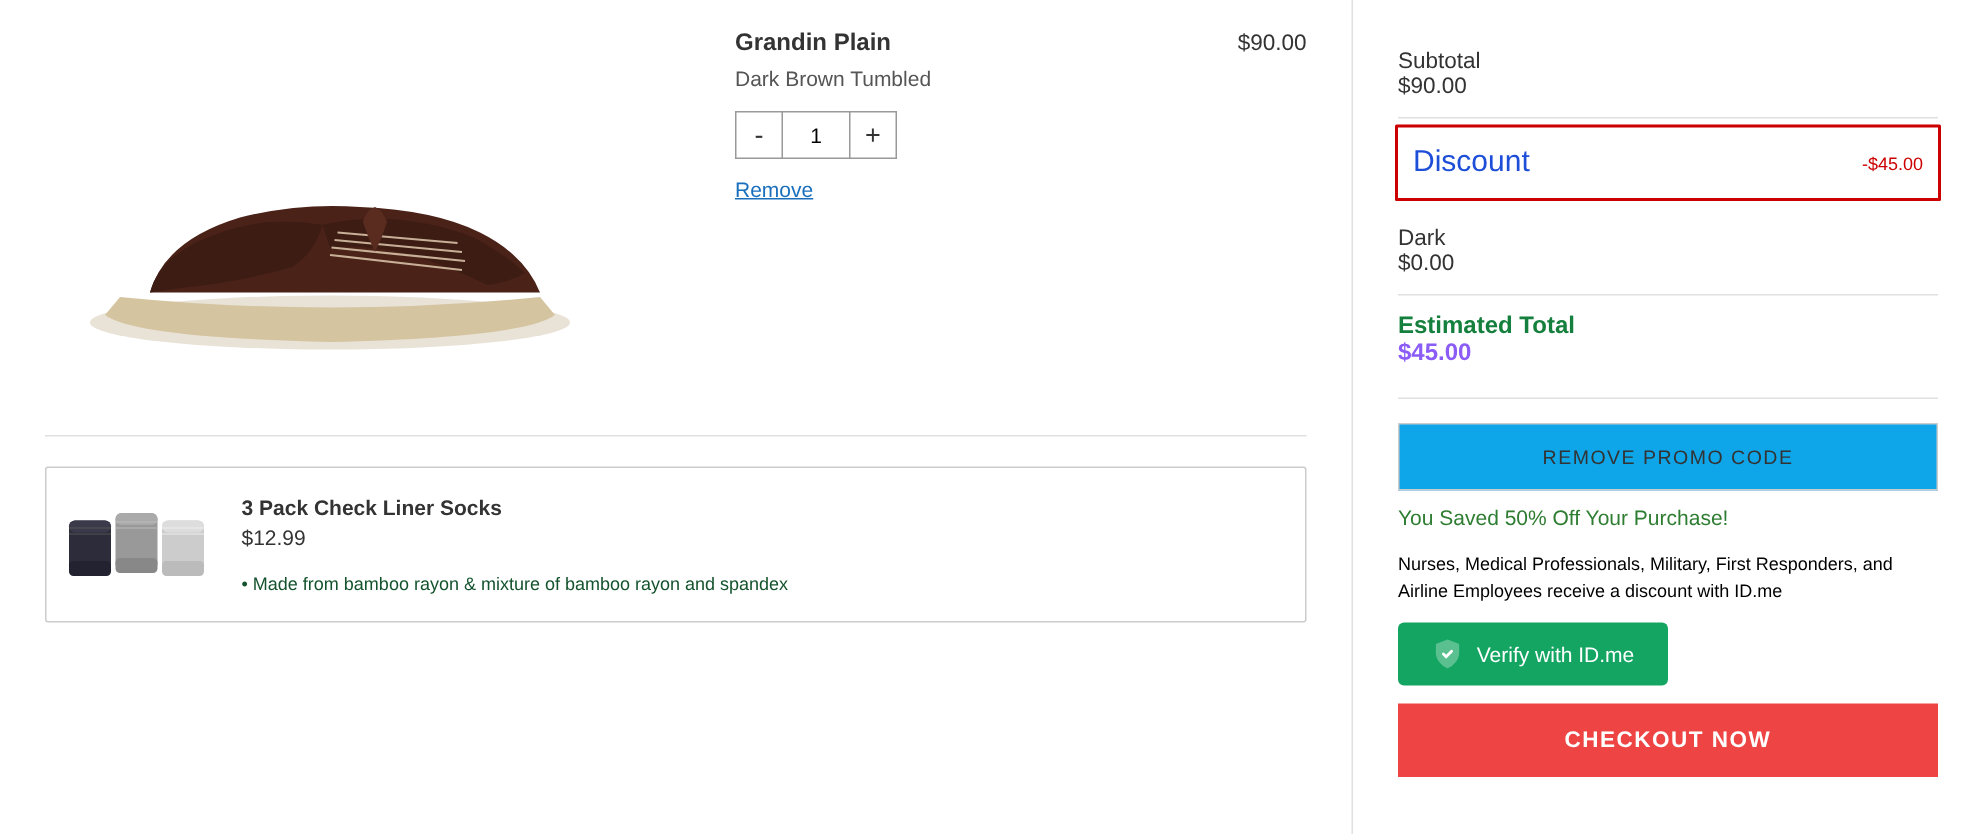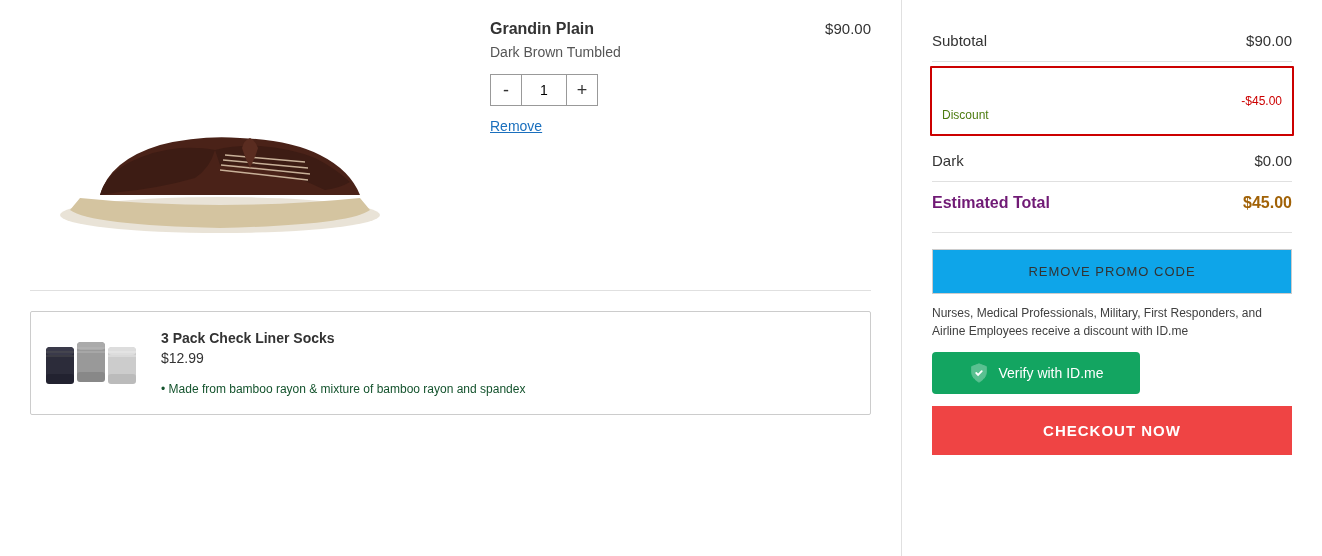--- a/index.html
+++ b/index.html
@@ -139,58 +139,58 @@
       width: 420px;
       flex-shrink: 0;
       padding: 20px 30px;
     }
     .summary-row {
       display: flex;
       justify-content: space-between;
       align-items: flex-start;
       padding: 12px 0;
       border-bottom: 1px solid #e0e0e0;
+      flex-direction: column;
     }
     .summary-label {
       font-size: 15px;
       color: #333;
     }
     .summary-value {
       font-size: 15px;
       color: #333;
     }
     .discount-box {
       display: flex;
       justify-content: space-between;
       align-items: center;
       padding: 12px 10px;
       border: 2px solid #cc0000;
       margin: 4px -2px;
       border-radius: 1px;
     }
     .discount-label {
-      font-size: 12px;
-      color: #4d7c0f;
+      font-size: 20px;
+      color: #1d4ed8;
       font-weight: 500;
-      margin-top: 28px;
     }
     .discount-value {
       font-size: 12px;
       color: #cc0000;
       font-weight: 500;
     }
     .estimated-label {
       font-size: 16px;
       font-weight: bold;
-      color: #701a75;
+      color: #15803d;
     }
     .estimated-value {
       font-size: 16px;
       font-weight: bold;
-      color: #a16207;
+      color: #8b5cf6;
     }
     .separator {
       border: none;
       border-top: 1px solid #e0e0e0;
       margin: 8px 0;
     }
     .remove-promo-btn {
       display: block;
       width: 100%;
       padding: 14px;
@@ -204,37 +204,37 @@
       cursor: pointer;
       text-transform: uppercase;
     }
     .savings-text {
       color: #2e7d32;
       font-size: 14px;
       margin-bottom: 14px;
     }
     .idme-desc {
       font-size: 12px;
-      color: #404040;
+      color: #000000;
       margin-bottom: 12px;
       line-height: 1.5;
     }
     .idme-btn {
       display: flex;
       align-items: center;
       justify-content: center;
       background: #13a561;
       color: #fff;
       border: none;
       border-radius: 4px;
       padding: 10px 20px;
       font-size: 14px;
       cursor: pointer;
       margin-bottom: 12px;
-      width: 208px;
+      width: 180px;
     }
     .idme-shield {
       width: 22px;
       height: 22px;
       margin-right: 8px;
     }
     .checkout-btn {
       display: block;
       width: 100%;
       padding: 16px;
@@ -346,20 +346,21 @@
 
     <div class="summary-row" style="border-bottom: none;">
       <span class="estimated-label">Estimated Total</span>
       <span class="estimated-value">$45.00</span>
     </div>
 
     <hr class="separator">
 
     <button class="remove-promo-btn">REMOVE PROMO CODE</button>
 
+    <div class="savings-text">You Saved 50% Off Your Purchase!</div>
 
     <div class="idme-desc">Nurses, Medical Professionals, Military, First Responders, and Airline Employees receive a discount with ID.me</div>
 
     <button class="idme-btn">
       <svg class="idme-shield" viewBox="0 0 24 24" xmlns="http://www.w3.org/2000/svg">
         <path d="M12 2 L20 5 L20 11 C20 16 16 20 12 22 C8 20 4 16 4 11 L4 5 Z" fill="white" opacity="0.3" stroke="white" stroke-width="1"></path>
         <path d="M9 12 L11 14 L15 10" stroke="white" stroke-width="2" fill="none" stroke-linecap="round"></path>
       </svg>
       <span>Verify with ID.me</span>
     </button>

